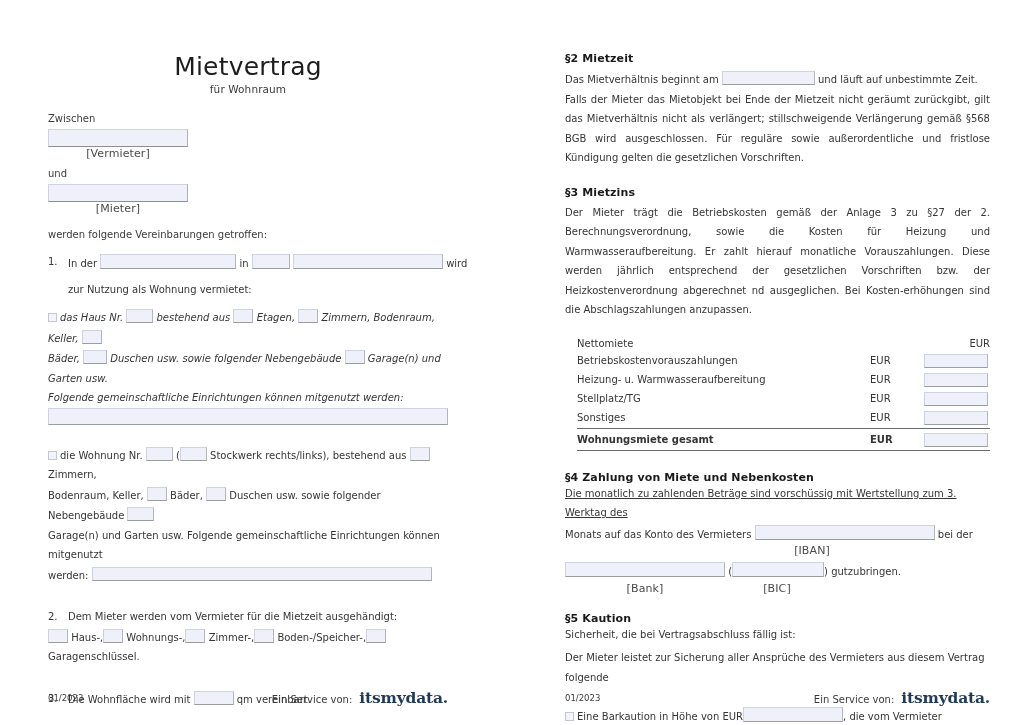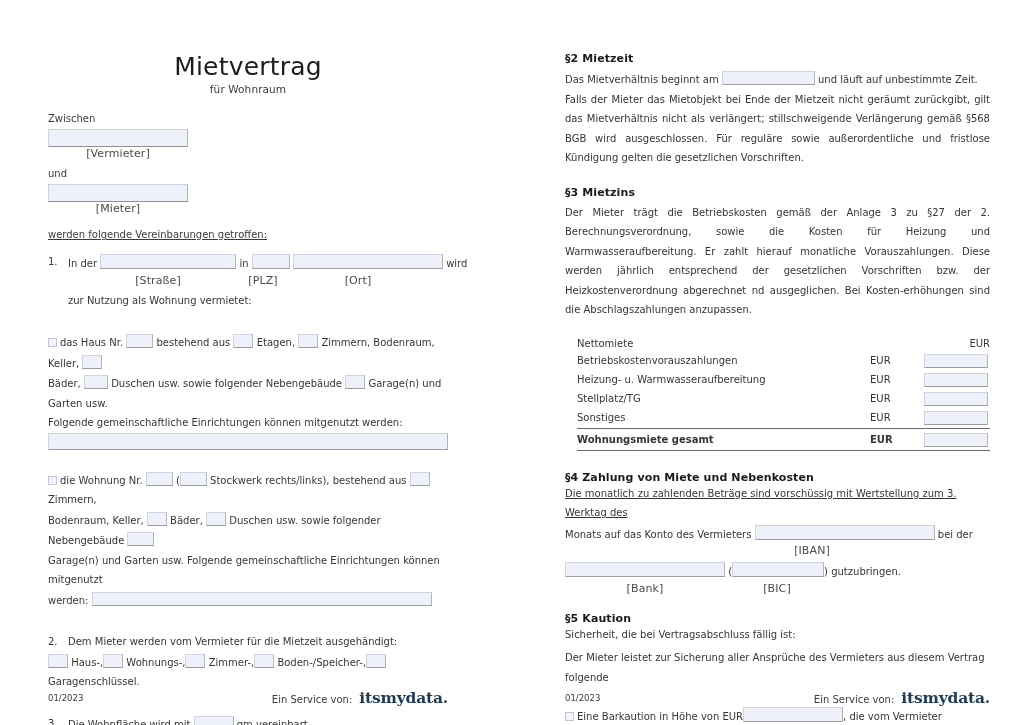--- a/index.html
+++ b/index.html
@@ -232,45 +232,40 @@
 
       <div class="party-block">
         <div class="lbl">Zwischen</div>
         <div class="party-field"></div>
         <div class="hint party-hint">[Vermieter]</div>
 
         <div class="lbl" style="margin-top:6px;">und</div>
         <div class="party-field"></div>
         <div class="hint party-hint">[Mieter]</div>
 
-        <div class="lbl" style="margin-top:12px;text-decoration:underline;">werden folgende Vereinbarungen getroffen:</div>
+        <div class="lbl" style="margin-top:12px;">werden folgende Vereinbarungen getroffen:</div>
       </div>
 
 
       <div class="num-item" style="margin-top:10px;">
         <div class="n body">1.</div>
         <div class="t">
           <div class="body nowrap">
             <span>In der</span>
             <span class="fld tall" style="width:136px;"></span>
             <span>in</span>
             <span class="fld tall" style="width:38px;"></span>
             <span class="fld tall" style="width:150px;"></span>
             <span>wird</span>
           </div>
-          <div style="position:relative;height:11px;">
-            <div class="hint" style="position:absolute;left:22px;width:136px;">[Straße]</div>
-            <div class="hint" style="position:absolute;left:176px;width:38px;">[PLZ]</div>
-            <div class="hint" style="position:absolute;left:215px;width:150px;">[Ort]</div>
-          </div>
           <div class="body" style="margin-top:6px;">zur Nutzung als Wohnung vermietet:</div>
         </div>
       </div>
 
-      <div style="margin-top:22px;">
+      <div style="margin-top:8px;font-style:italic;">
         <div class="body">
           <span class="cb"></span><span>das Haus Nr.</span>
           <span class="fld num"></span>
           <span>bestehend aus</span>
           <span class="fld xs"></span>
           <span>Etagen,</span>
           <span class="fld xs"></span>
           <span>Zimmern, Bodenraum, Keller,</span>
           <span class="fld xs"></span>
         </div>

